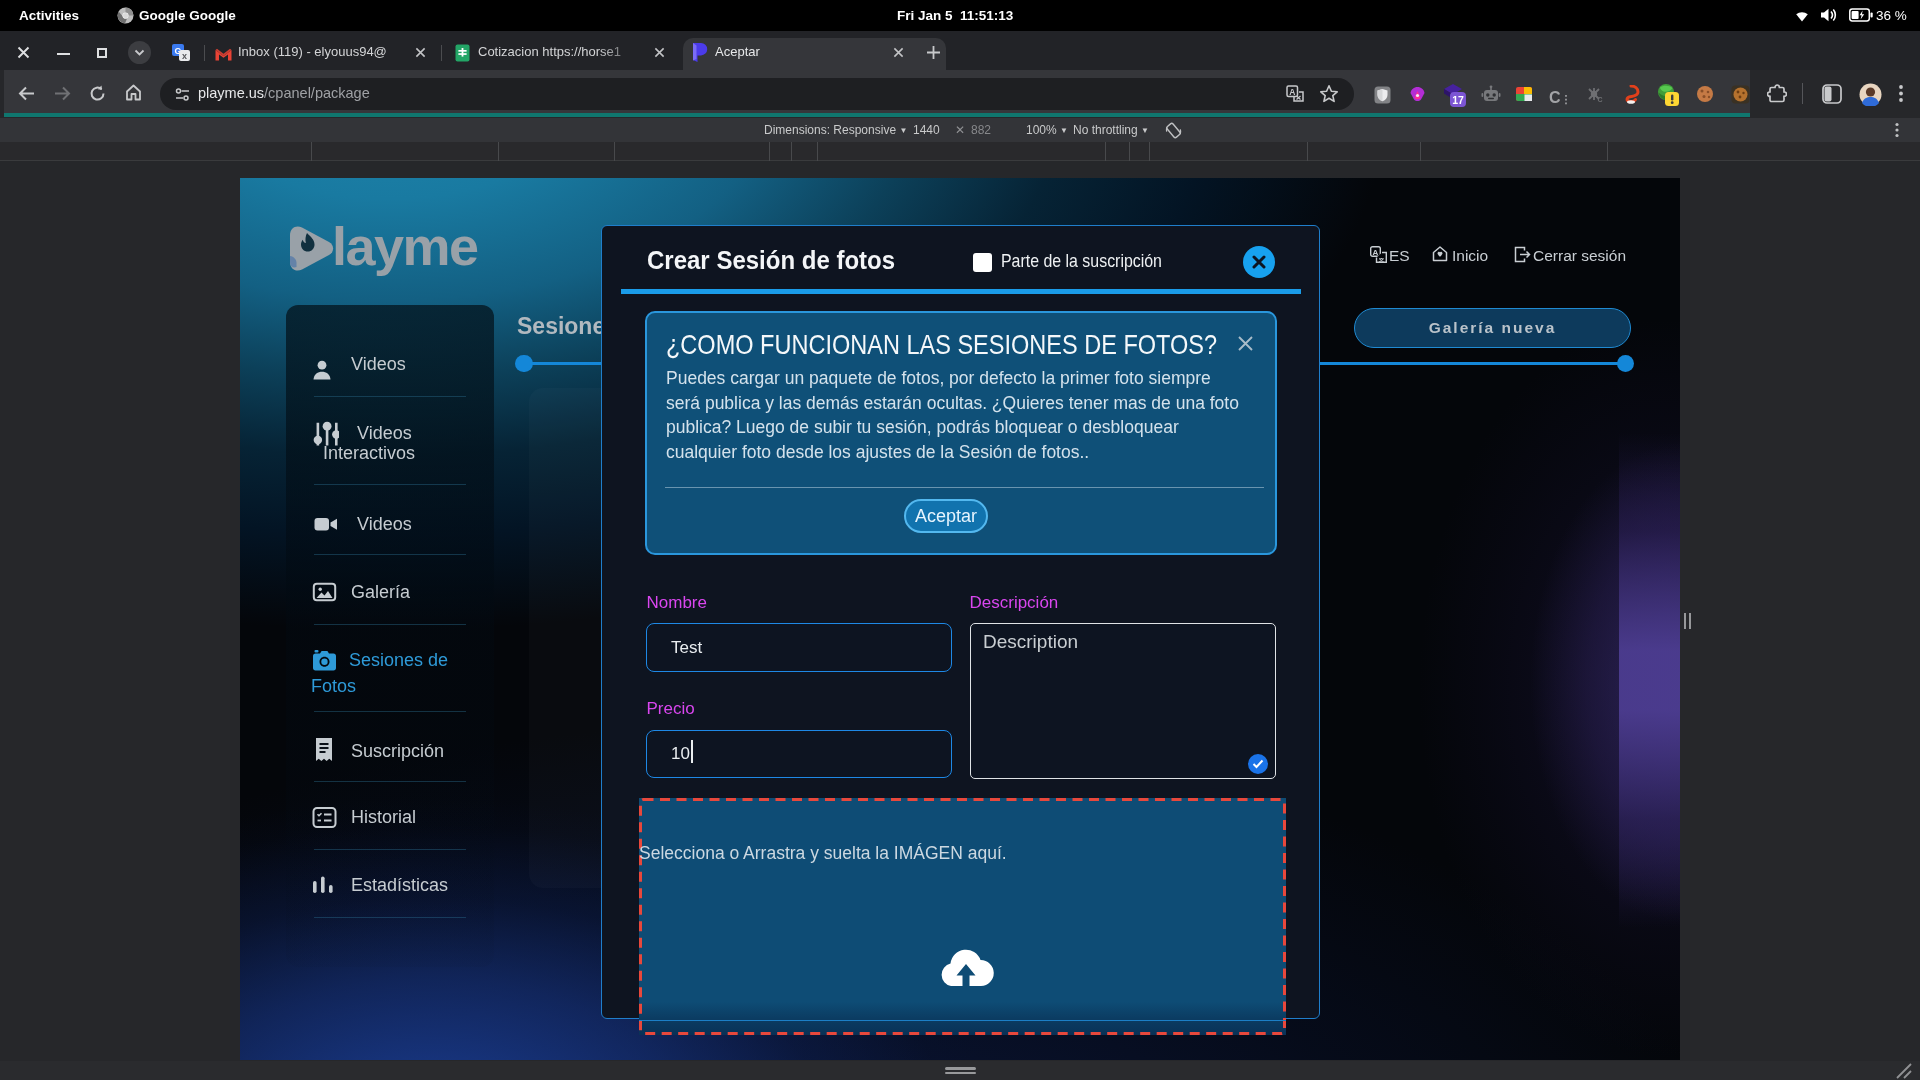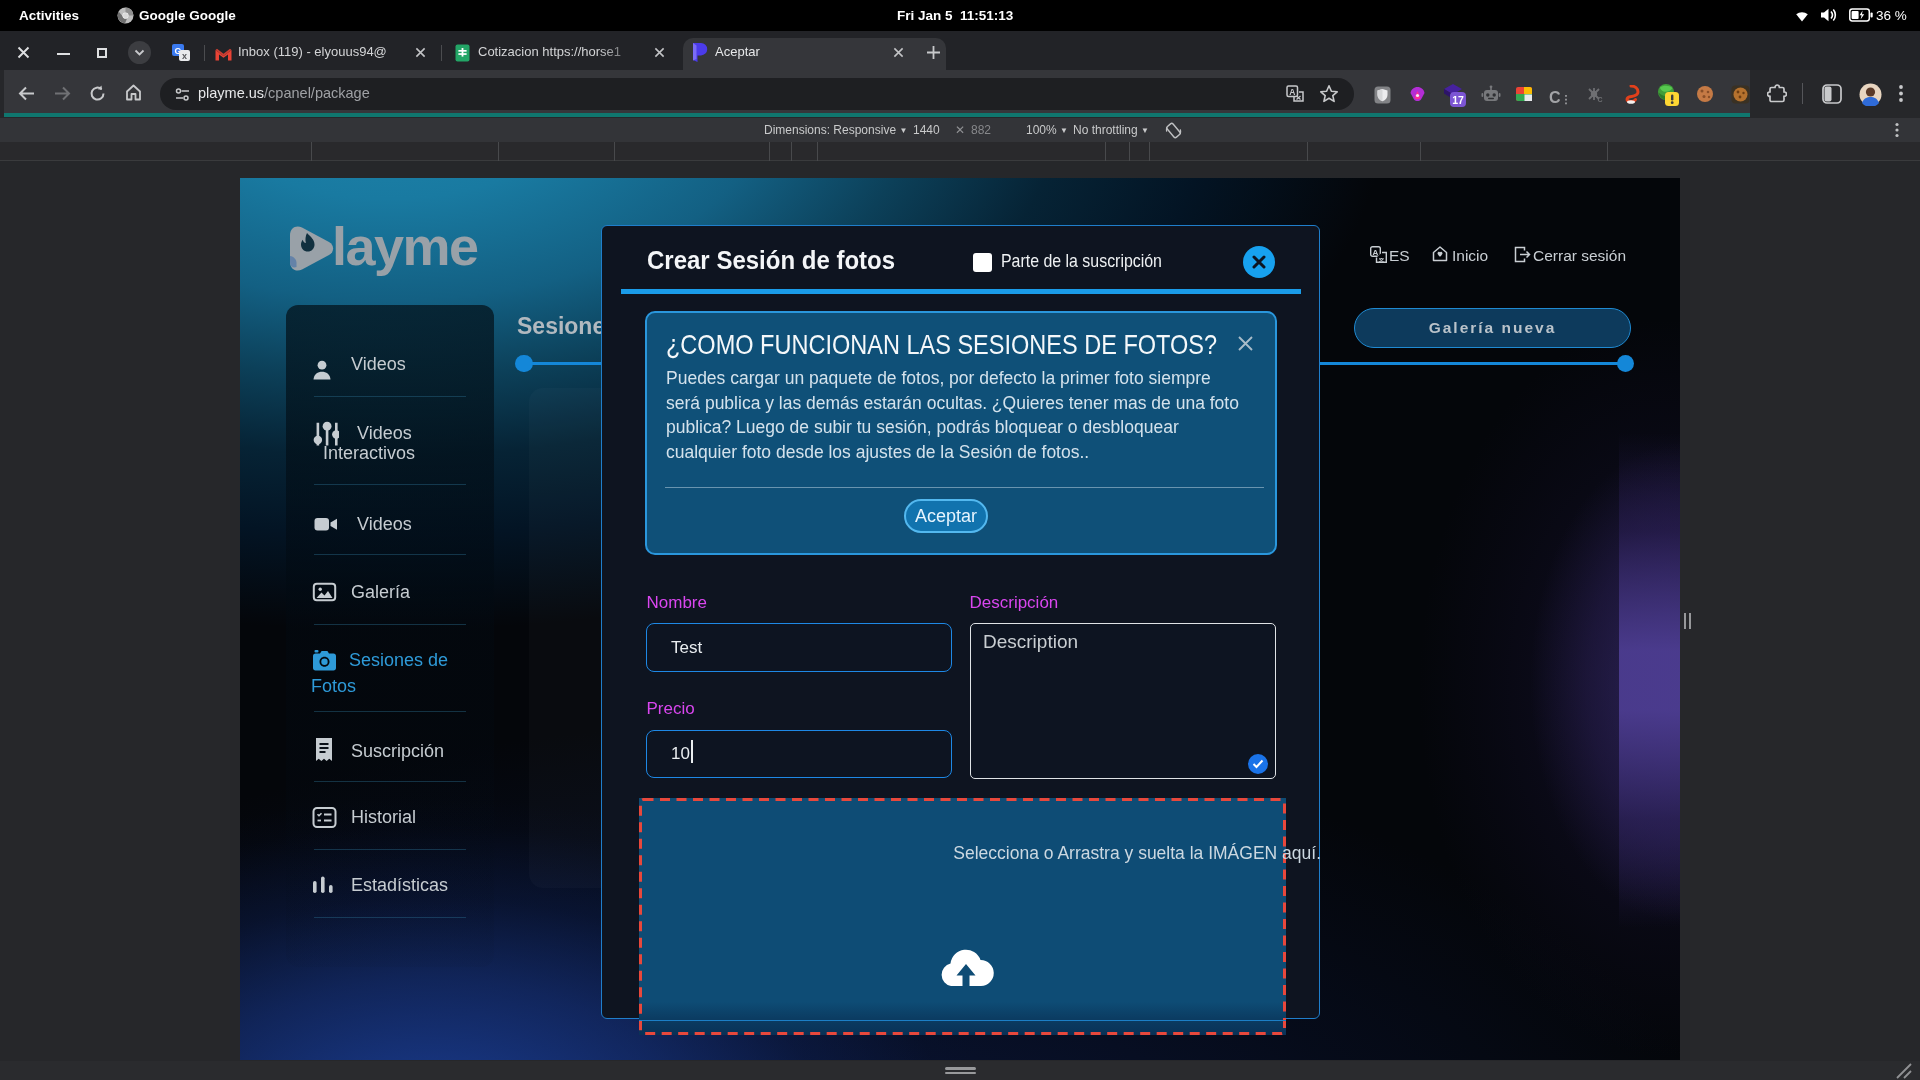--- a/index.html
+++ b/index.html
@@ -402,21 +402,21 @@
     <div class="abs" style="left:381px;top:405px;font-size:19px;color:#c9ced2">Description</div>
     <div class="abs" style="left:646px;top:528px;width:20px;height:20px;border-radius:50%;background:#1a73e8"></div>
     <svg class="abs" style="left:650px;top:533px" width="12" height="10" viewBox="0 0 12 10">
         <path d="M1.5 5 L4.5 8 L10.5 1.5" stroke="#fff" stroke-width="2" fill="none"></path>
       </svg>
 
     <div class="abs" style="left:37px;top:572px;width:647px;height:237px;background:linear-gradient(180deg,#0e4c75 0%,#0e4c75 86%,#0b3c62 93%,#093156 100%)">
       <svg class="abs" style="left:0;top:0" width="647" height="237" viewBox="0 0 647 237">
           <rect x="1.5" y="1.5" width="644" height="234" rx="3" fill="none" stroke="#e8483c" stroke-width="3" stroke-dasharray="10 6.5"></rect>
         </svg>
-      <div class="abs" style="left:0;top:45px;width:682px;text-align:right;font-size:17.5px;color:#ccd8e1">Selecciona o Arrastra y suelta la IMÁGEN aquí.</div>
+      <div class="abs" style="left:0;top:45px;width:682px;text-align:left;font-size:17.5px;color:#ccd8e1">Selecciona o Arrastra y suelta la IMÁGEN aquí.</div>
       <div class="abs" style="left:0;top:221.5px;width:647px;height:1.3px;background:#1c7fc6"></div>
       <svg class="abs" style="left:299px;top:151px" width="56" height="38" viewBox="0 0 56 38">
         <path d="M13 37 A11.5 11.5 0 0 1 12.5 14.5 A15.5 15.5 0 0 1 42.5 11 A10.5 10.5 0 0 1 43 37 Z" fill="#fff"></path>
         <path d="M24.5 37 L24.5 26.5 L18.5 26.5 L28 15 L37.5 26.5 L31.5 26.5 L31.5 37 Z" fill="#0e4c75"></path>
       </svg>
     </div>
   </div>
 </div>
 
 <div id="bottombar">

